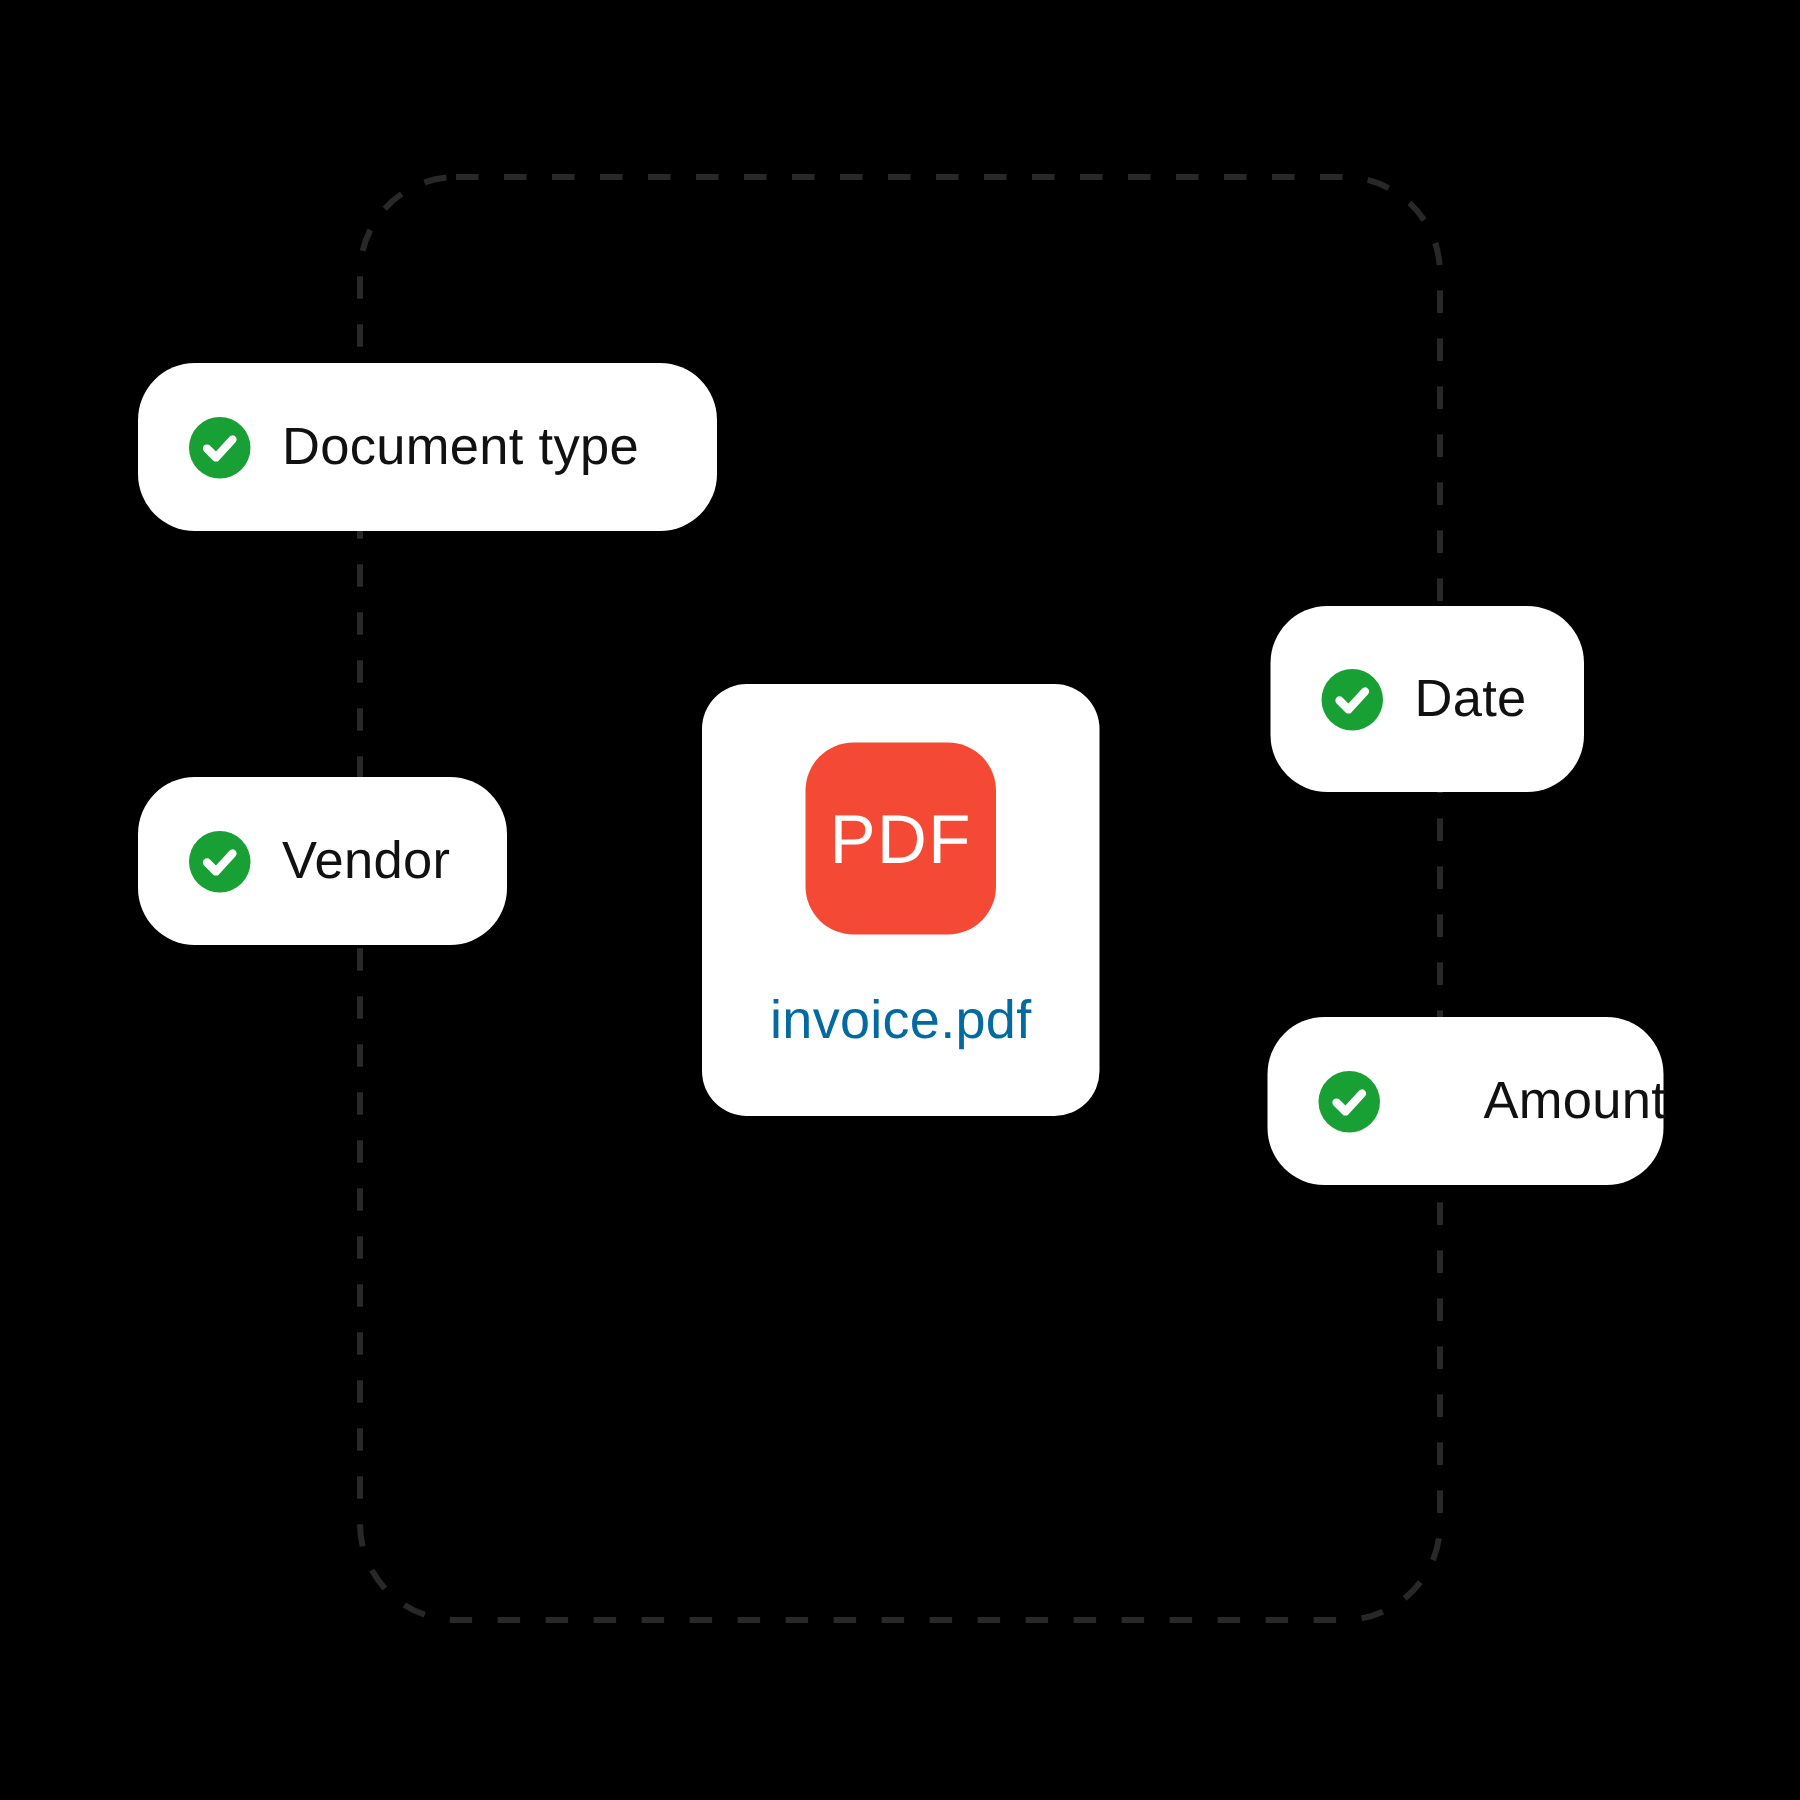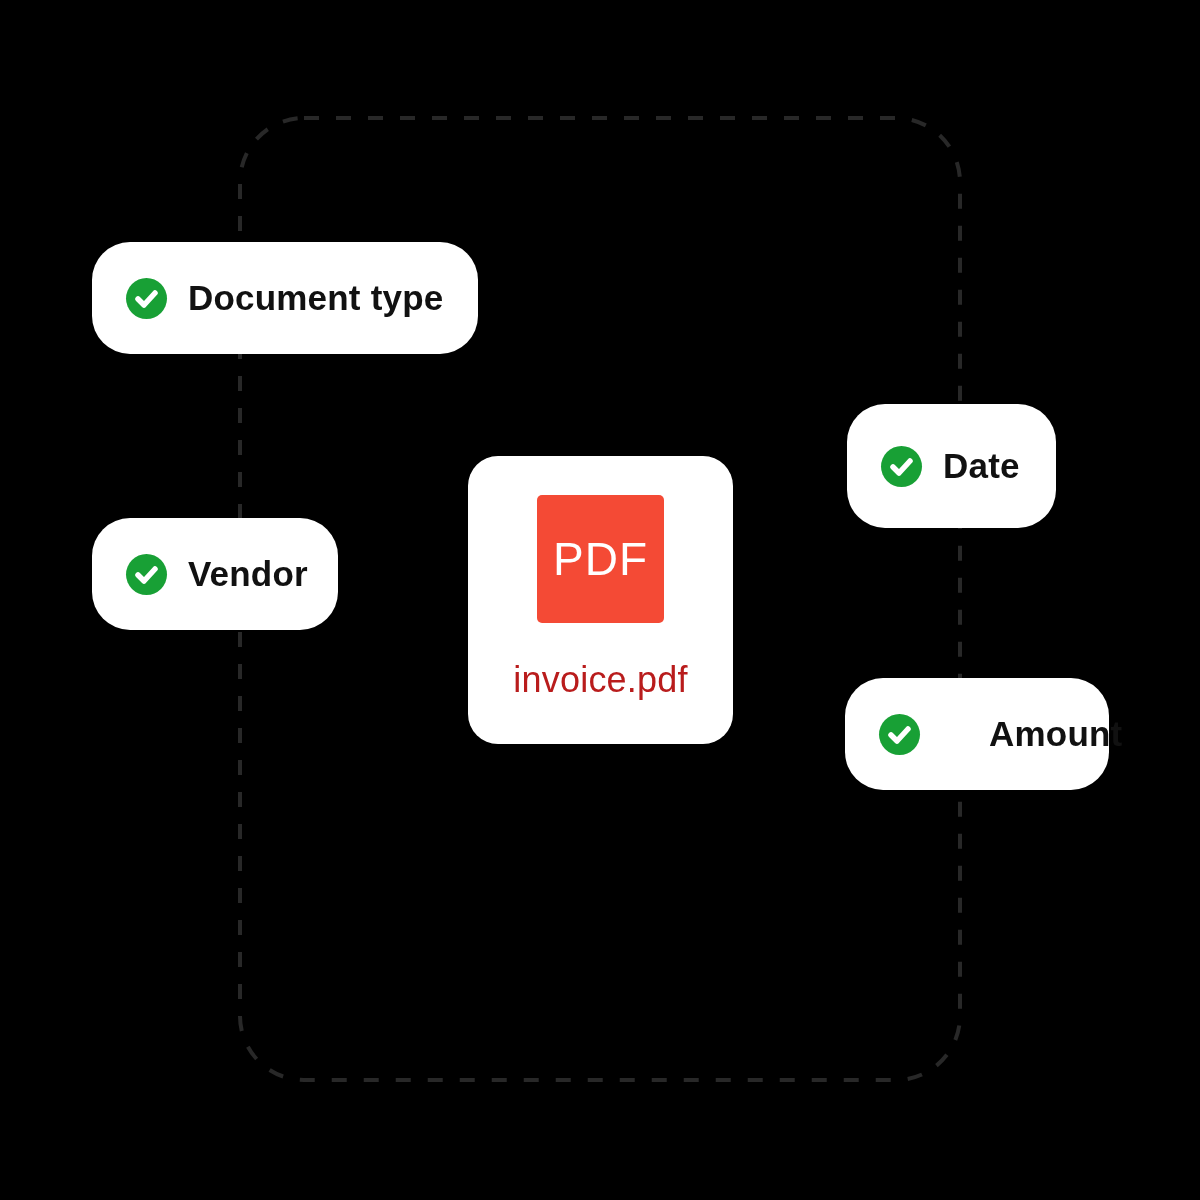--- a/index.html
+++ b/index.html
@@ -48,21 +48,21 @@
     border-radius: 50%;
     background: #18A035;
     display: flex;
     align-items: center;
     justify-content: center;
     flex: 0 0 auto;
   }
   .chip-label {
     margin-left: 21px;
     font-size: 35px;
-    font-weight: 700;
+    font-weight: 400;
     color: #111111;
     letter-spacing: 0.2px;
     white-space: nowrap;
   }
   
   .doc-card {
     position: absolute;
     left: 468px;
     top: 456px;
     width: 265px;
@@ -73,37 +73,37 @@
     flex-direction: column;
     align-items: center;
     box-sizing: border-box;
     padding-top: 39px;
     z-index: 2;
   }
   .pdf-icon {
     width: 127px;
     height: 128px;
     background: #F44A35;
-    border-radius: 5px;
+    border-radius: 32px;
     display: flex;
     align-items: center;
     justify-content: center;
     text-align: right;
   }
   .pdf-icon-label {
     color: #ffffff;
     font-size: 46px;
     font-weight: 400;
     letter-spacing: 1px;
   }
   .file-name {
     margin-top: 36px;
     font-size: 36px;
     font-weight: 400;
-    color: #b91c1c;
+    color: #0369a1;
     letter-spacing: 0.2px;
   }
 </style>
 </head>
 <body>
 
 <div class="stage">
 
   <svg class="dashed-frame" width="724" height="966" viewBox="0 0 724 966">
     <rect x="2" y="2" width="720" height="962" rx="64" ry="64" fill="none" stroke="#282828" stroke-width="4" stroke-dasharray="15 17"></rect>

